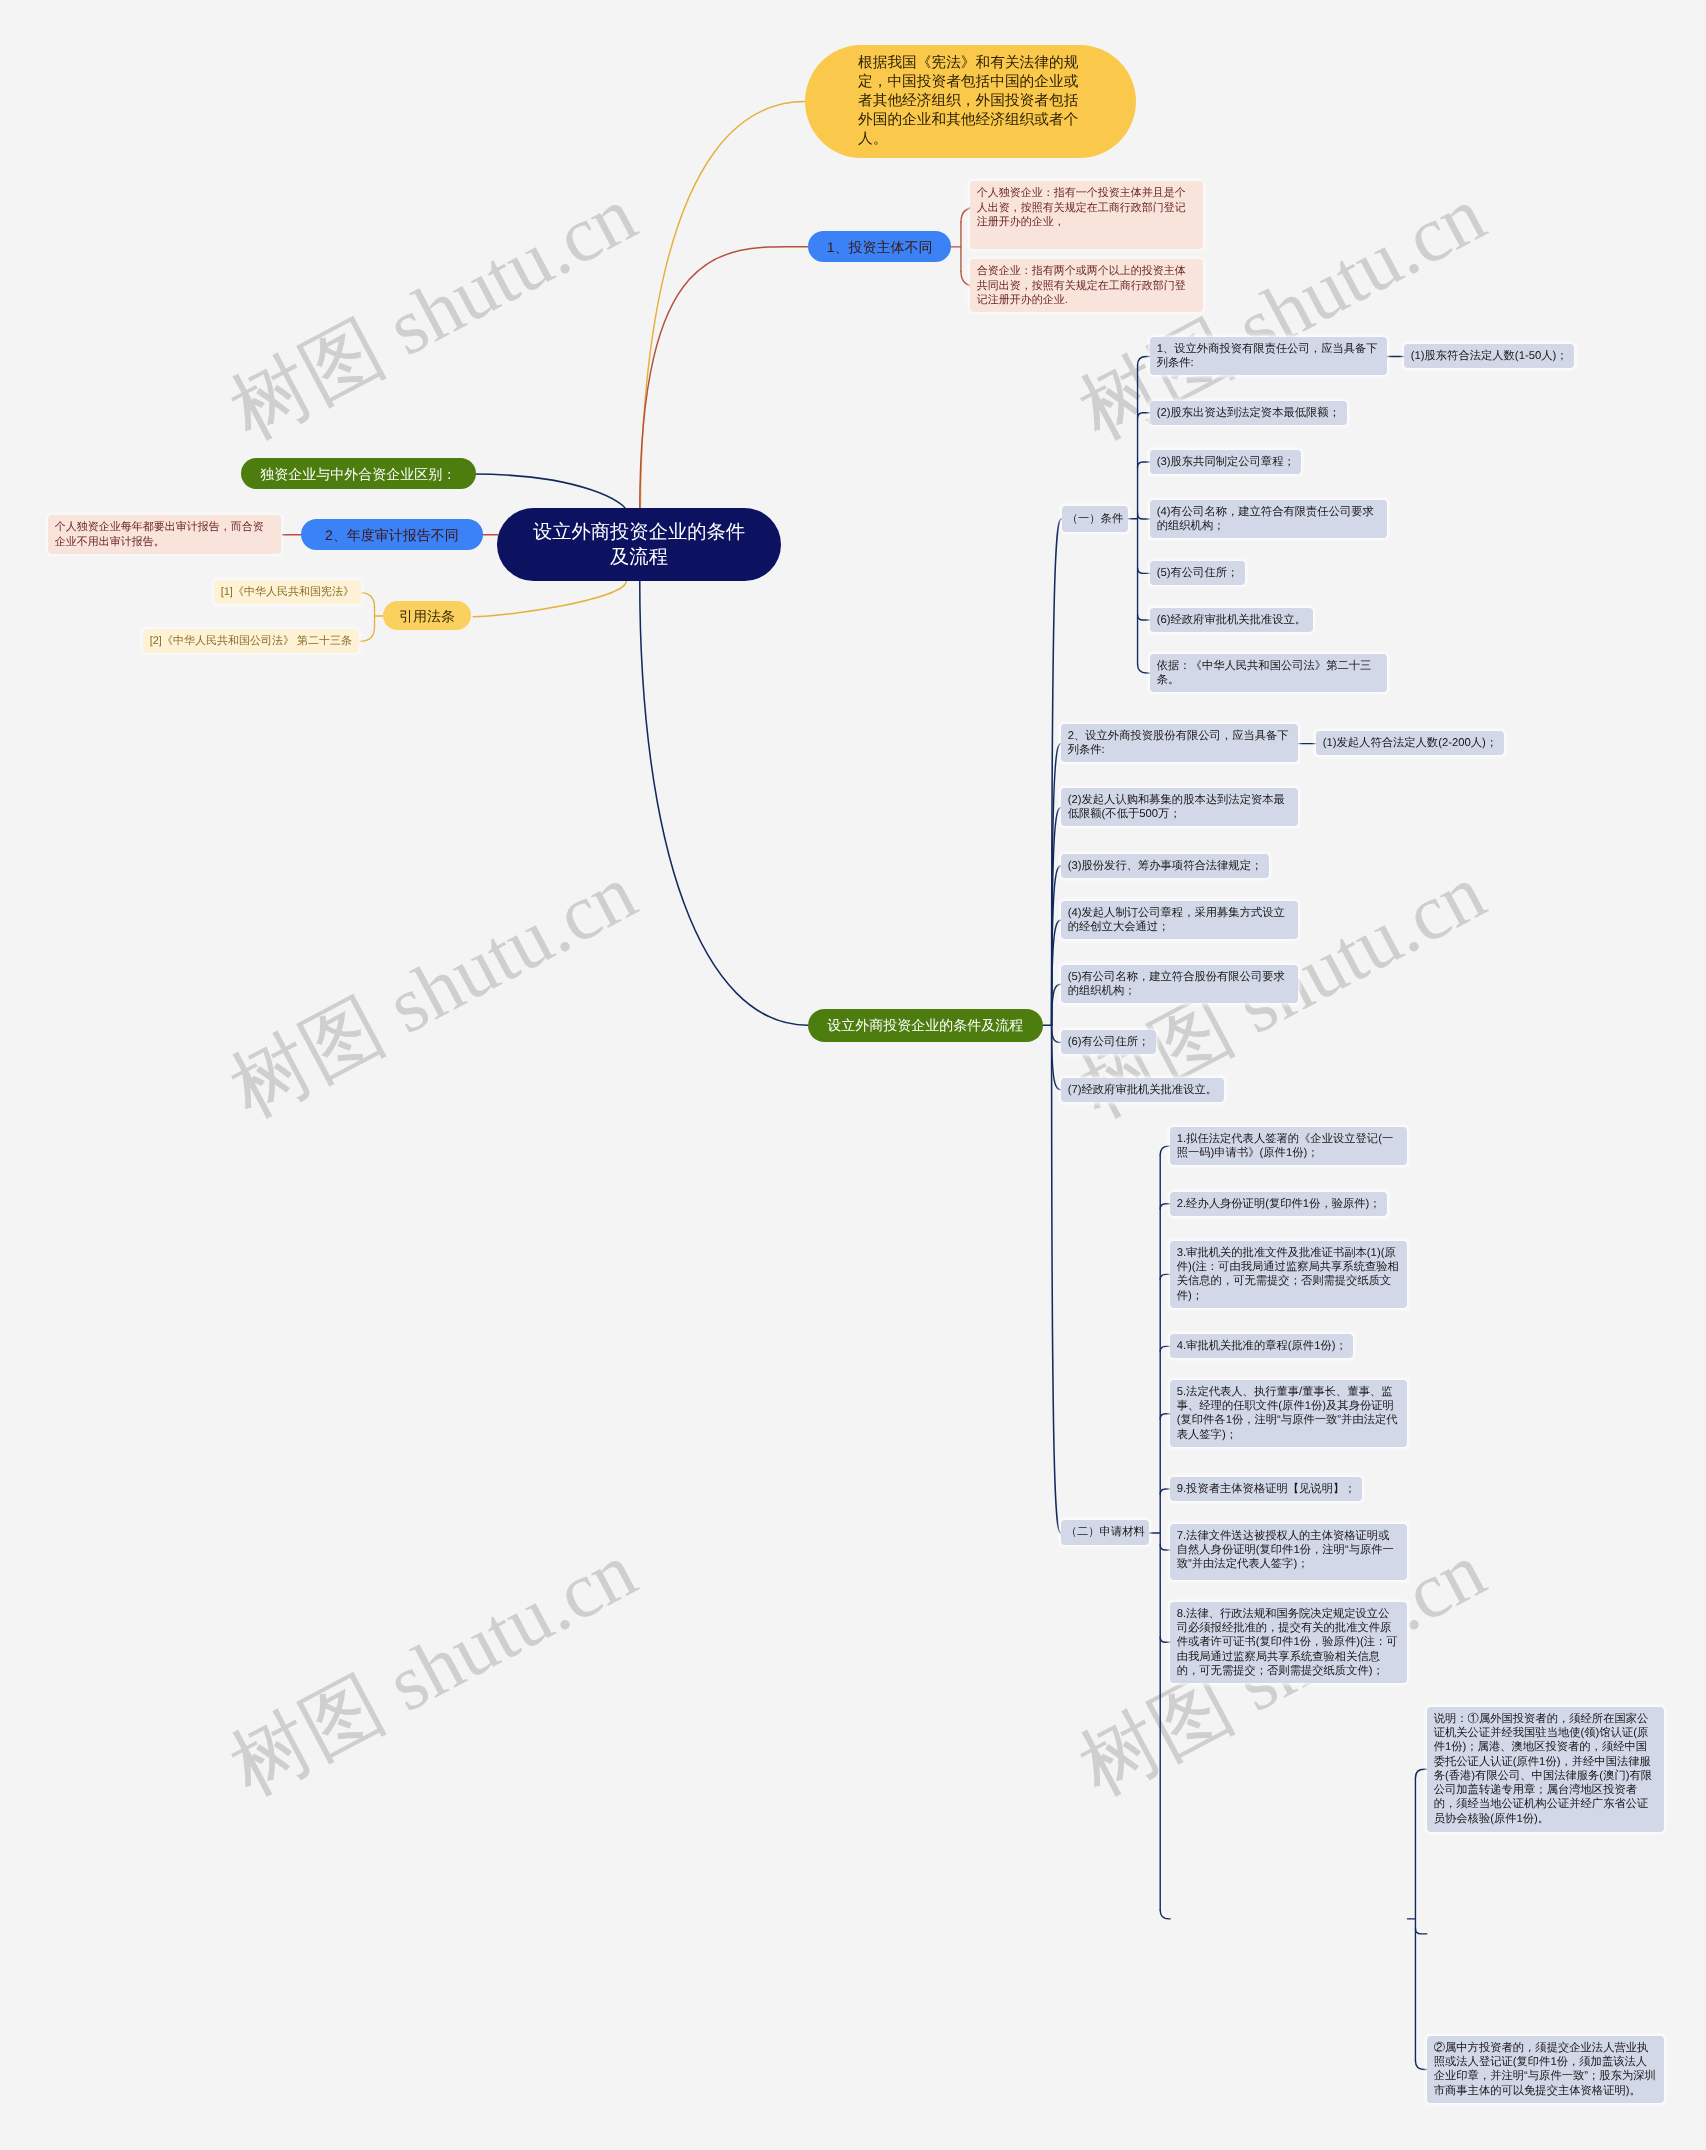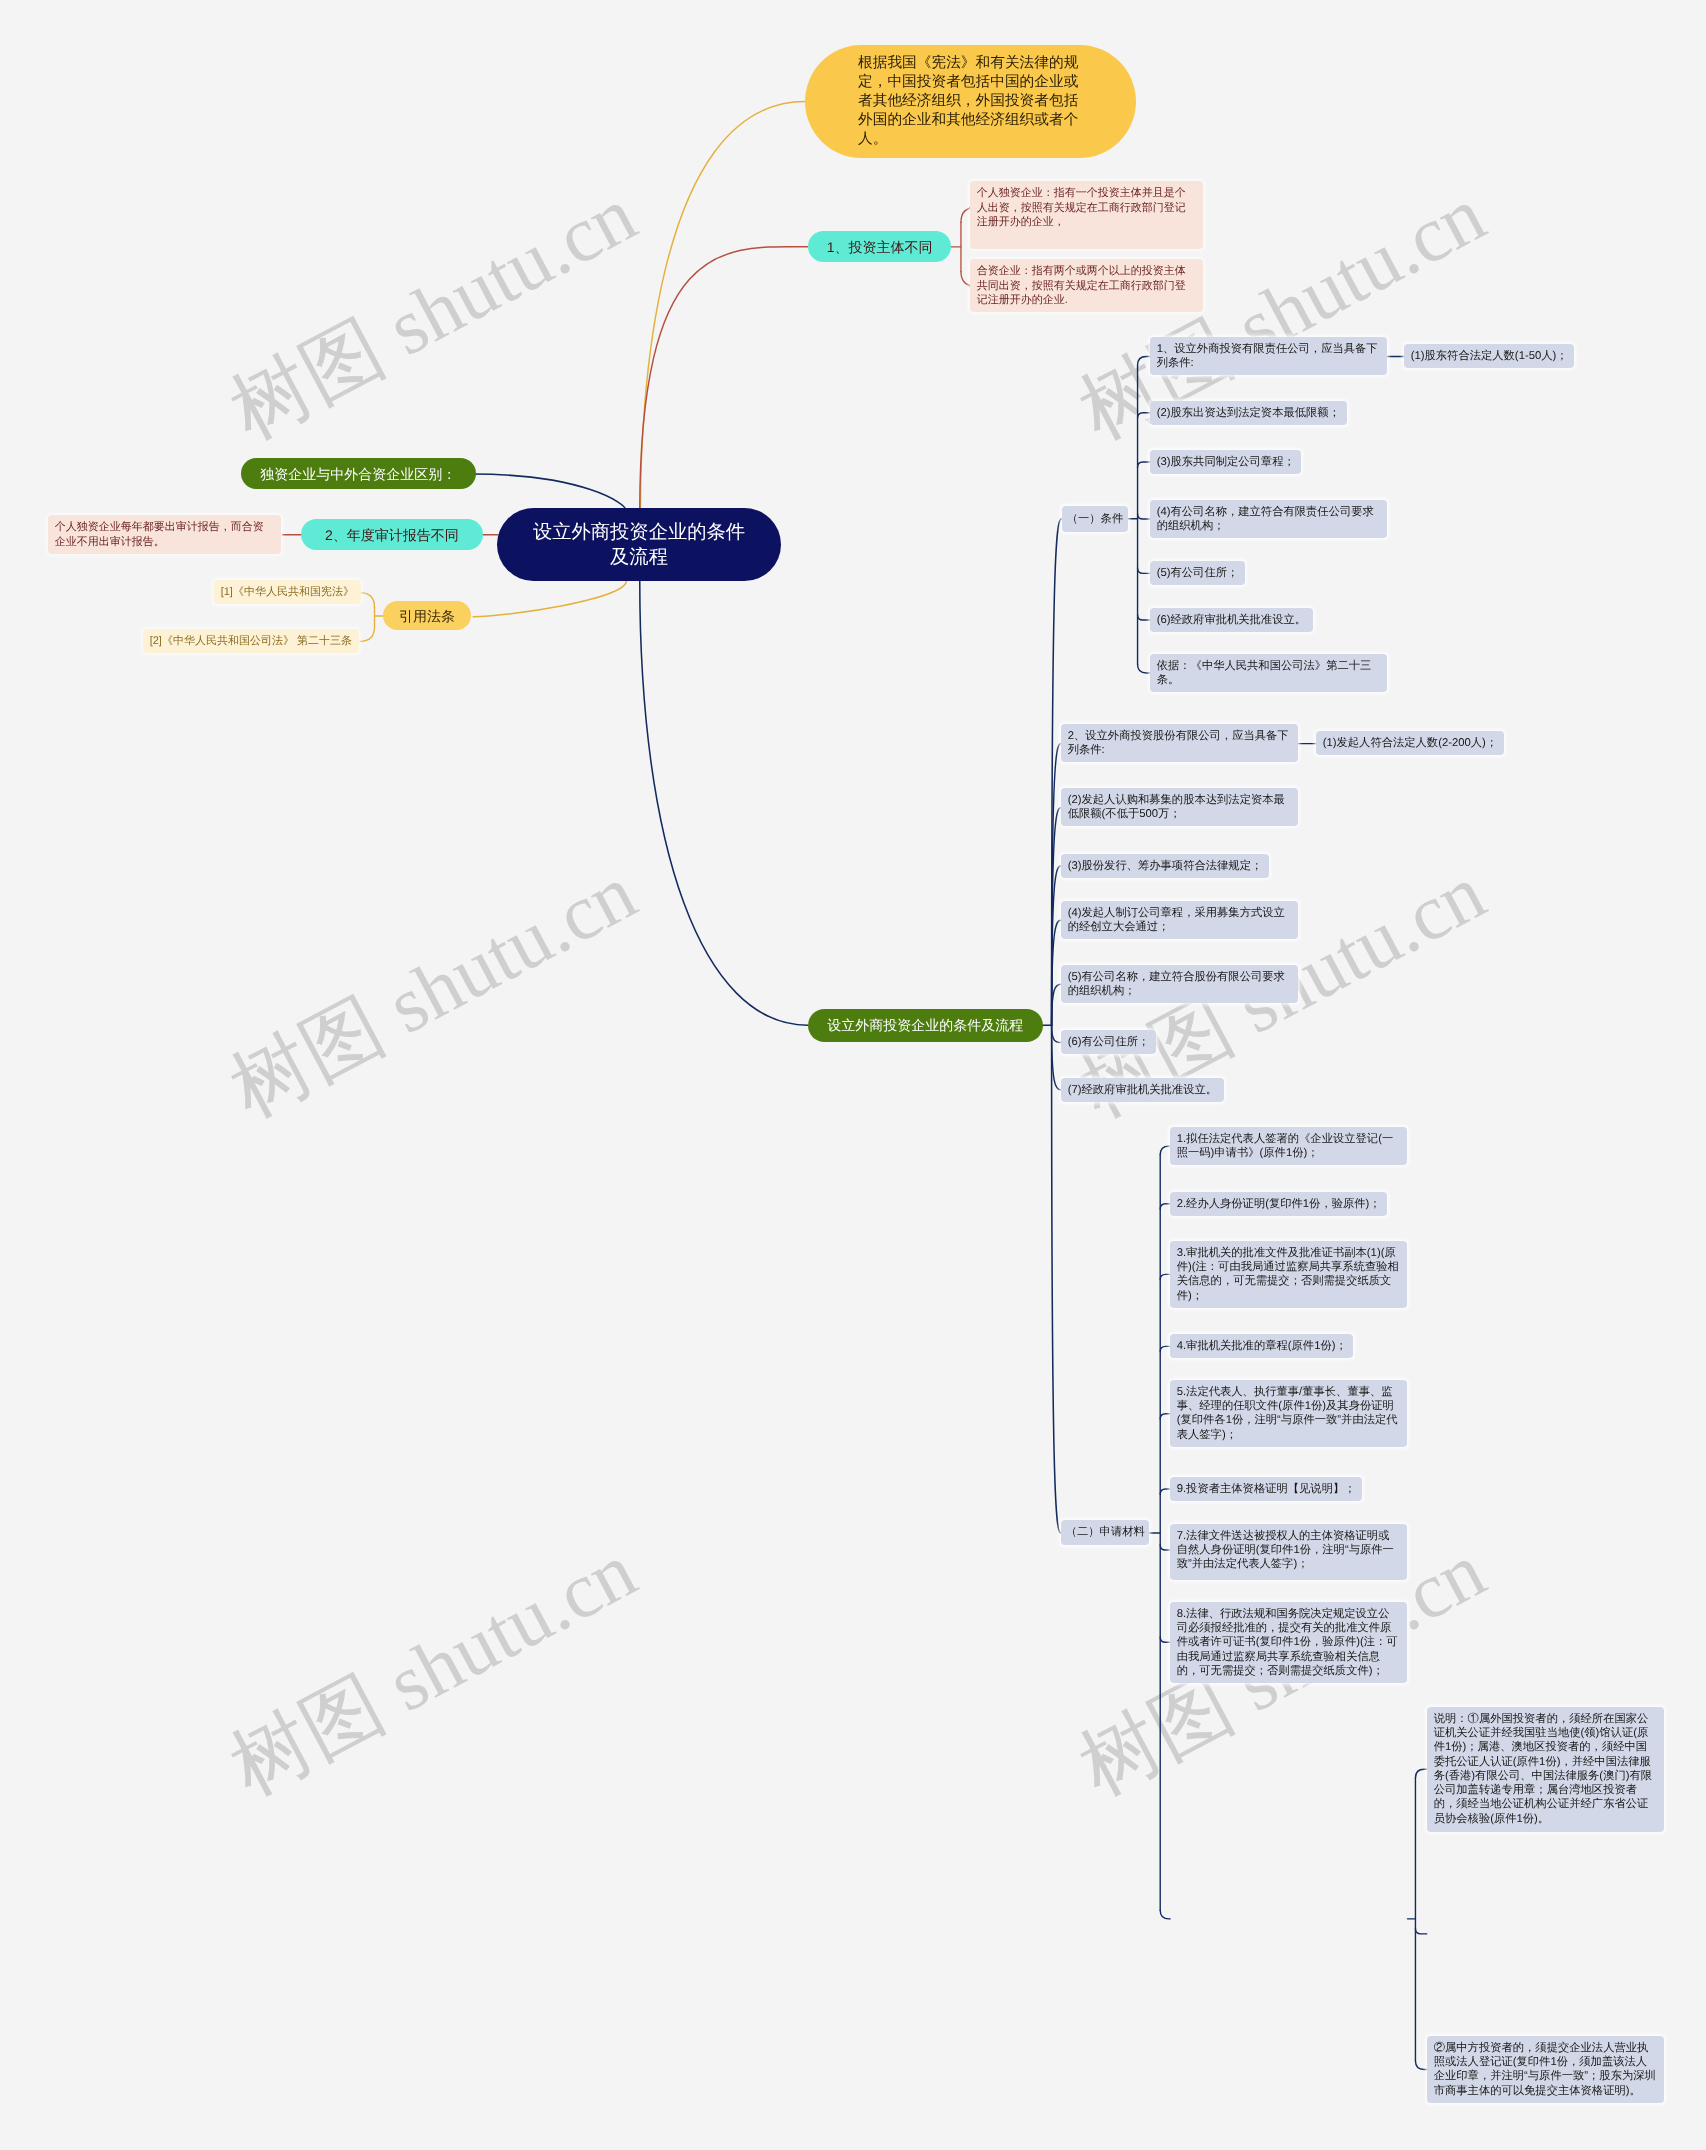--- a/index.html
+++ b/index.html
@@ -12,21 +12,21 @@
 .wm{position:absolute;color:#cfcfcf;font-size:79px;white-space:nowrap;font-weight:400;
     transform:rotate(-28deg);transform-origin:0 100%;
     font-family:"Liberation Serif",serif;}
 svg.edges{position:absolute;left:0;top:0;width:1706px;height:2151px;overflow:visible;pointer-events:none;z-index:2;}
 svg.edges path{fill:none;stroke-linecap:round;stroke-linejoin:round;}
 .node{position:absolute;box-sizing:border-box;z-index:3;
       width:-moz-fit-content;width:fit-content;}
 .node.fc{display:flex;align-items:center;justify-content:center;}
 .n-root{background:#0c1160;color:#ffffff;border-radius:666px;text-align:center;}
 .n-blue{background:#4d7c0f;color:#ffffff;border-radius:666px;text-align:right;}
-.n-red{background:#5eead4;color:#3d1412;border-radius:666px;text-align:center;}
+.n-red{background:#3b82f6;color:#3d1412;border-radius:666px;text-align:center;}
 .n-yellow{background:#fac94c;color:#2d2004;border-radius:666px;}
 .n-yellows{background:#fad05e;color:#3b2808;border-radius:666px;text-align:left;}
 .n-pink{background:#f9e4dc;color:#6b2421;border-radius:4px;box-shadow:0 0 3.3px 1.3px rgba(255,255,255,0.6);}
 .n-cream{background:#fdf2d5;color:#8a6a1f;border-radius:4px;text-align:center;box-shadow:0 0 3.3px 1.3px rgba(255,255,255,0.6);}
 .n-lav{background:#d2d8e7;color:#161616;border-radius:4px;box-shadow:0 0 3.3px 1.3px rgba(255,255,255,0.75);}
 </style>
 </head>
 <body>
 
 <div id="stage">

